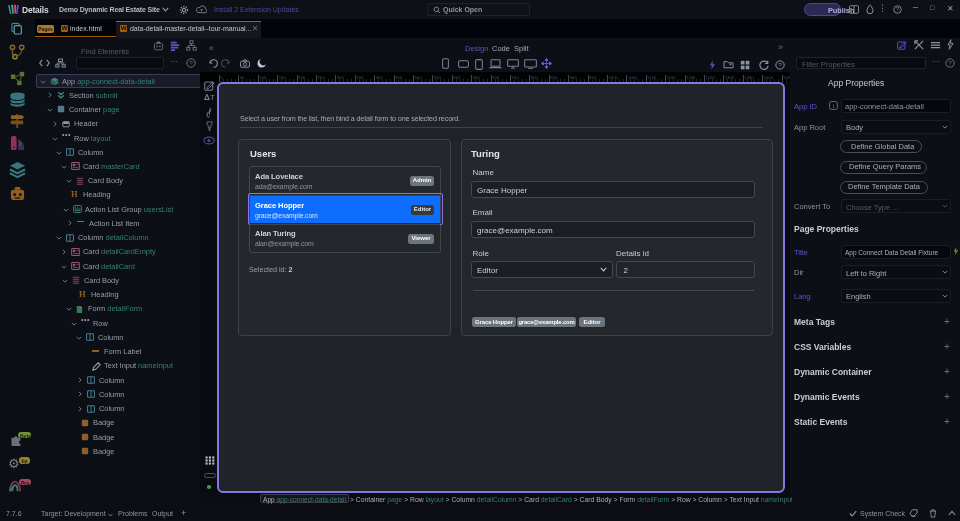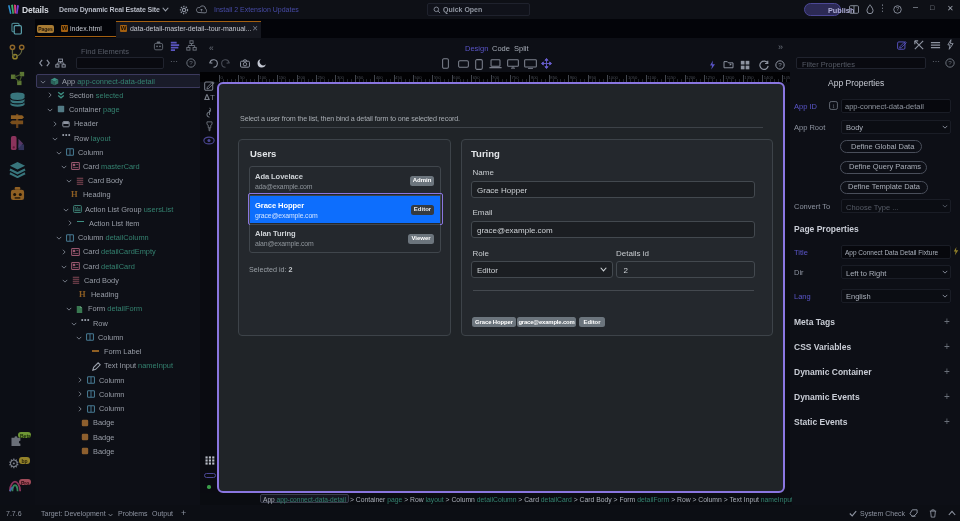--- a/index.html
+++ b/index.html
@@ -200,21 +200,21 @@
       <path d="M1 3.5 V8.5 L6 11 V6 Z" fill="#2a655c"></path>
       <path d="M11 3.5 V8.5 L6 11 V6 Z" fill="#347467"></path>
     </svg>
 <span class="abs" style="left:62px;top:76.5px;font-size:7.4px;color:#999ea8;white-space:nowrap;">App <span style="color:#348270;">app-connect-data-detail</span></span>
 <svg class="abs" style="left:48px;top:92.2px;" width="4" height="6" viewBox="0 0 5 8">
       <path d="M1 1 L4 4 L1 7" stroke="#757a86" stroke-width="1.3" fill="none"></path>
     </svg>
 <svg class="abs" style="left:57px;top:91.24px;" width="8" height="8" viewBox="0 0 10 10">
       <path d="M1.5 1.5 L5 4.5 L8.5 1.5 M1.5 5.5 L5 8.5 L8.5 5.5" stroke="#3d8f82" stroke-width="1.6" fill="none"></path>
     </svg>
-<span class="abs" style="left:69px;top:90.7px;font-size:7.4px;color:#999ea8;white-space:nowrap;">Section <span style="color:#348270;">selected</span></span>
+<span class="abs" style="left:69px;top:90.7px;font-size:7.4px;color:#999ea8;white-space:nowrap;">Section <span style="color:#348270;">submit</span></span>
 <svg class="abs" style="left:47px;top:108.0px;" width="6" height="4" viewBox="0 0 8 5">
       <path d="M1 1 L4 4 L7 1" stroke="#757a86" stroke-width="1.3" fill="none"></path>
     </svg>
 <svg class="abs" style="left:57px;top:105.48px;" width="8" height="8" viewBox="0 0 10 10">
       <rect x="1" y="1" width="8" height="8" rx="1" fill="#527a85"></rect>
     </svg>
 <span class="abs" style="left:69px;top:105.0px;font-size:7.4px;color:#999ea8;white-space:nowrap;">Container <span style="color:#348270;">page</span></span>
 <svg class="abs" style="left:53px;top:120.7px;" width="4" height="6" viewBox="0 0 5 8">
       <path d="M1 1 L4 4 L1 7" stroke="#757a86" stroke-width="1.3" fill="none"></path>
     </svg>

